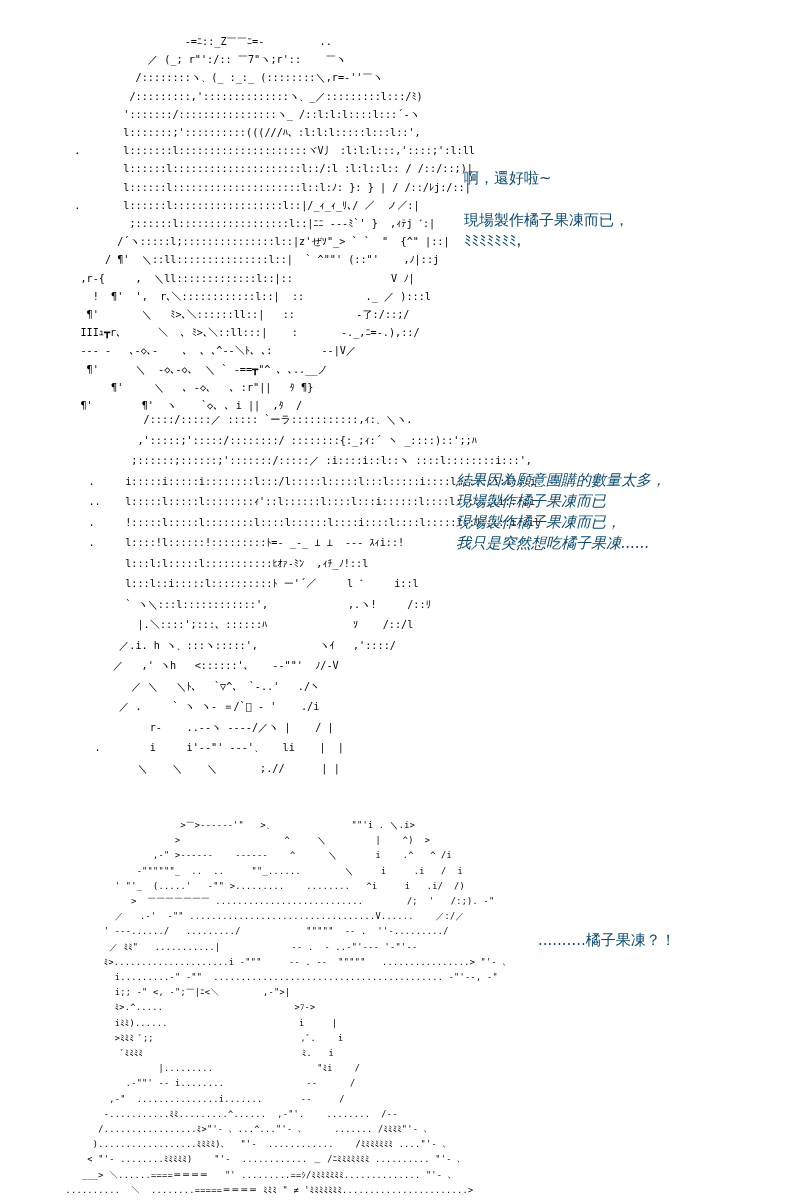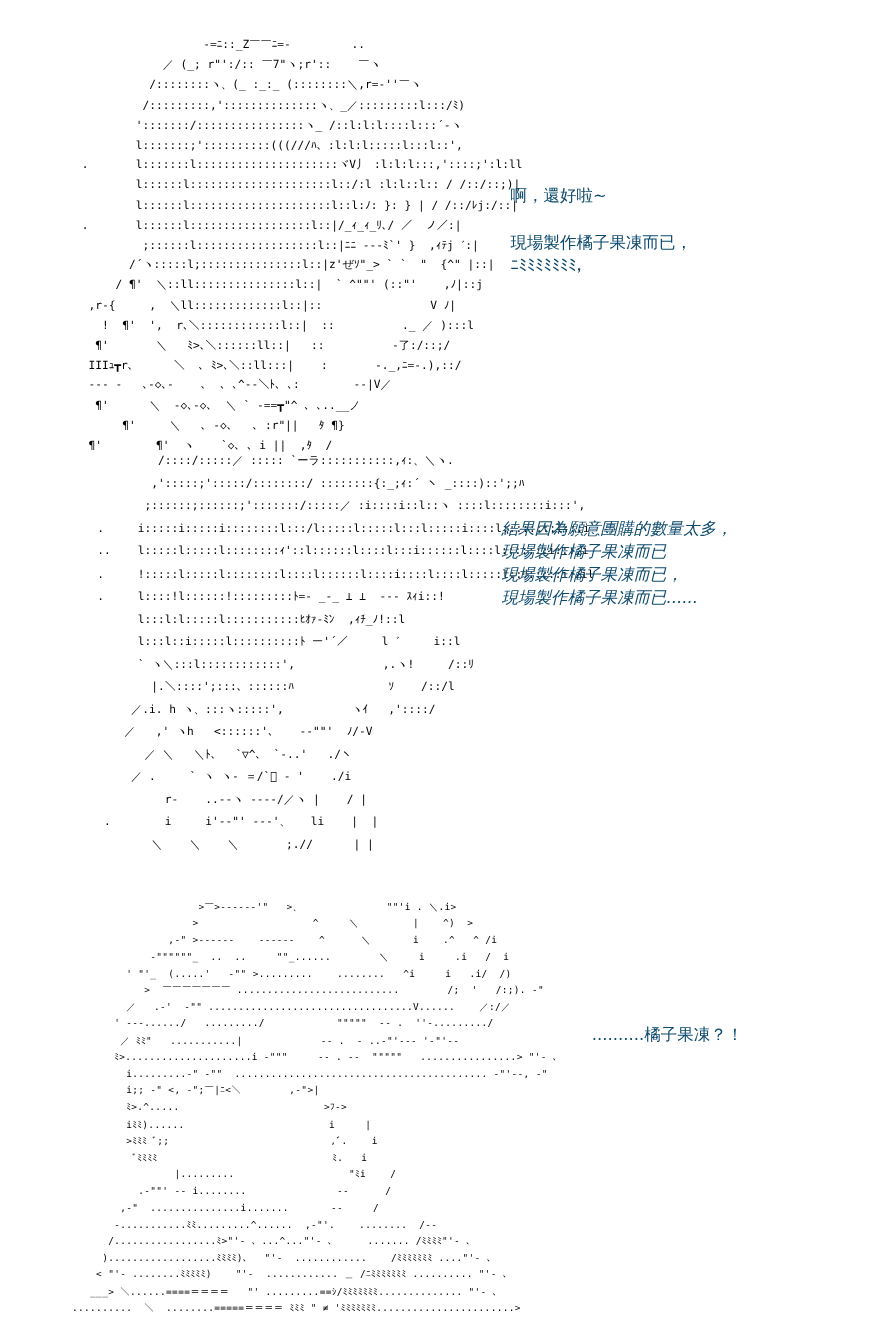--- a/index.html
+++ b/index.html
@@ -47,21 +47,21 @@
    IIIｭ┳r､      ＼  ､ ﾐ&gt;､＼::ll:::|    :       -._,ﾆ=-.),::/
    ‐‐‐ -   ､‐◇､‐    ､  ､ ､^‐‐＼ﾄ､ ､:        ‐‐|V／
     ¶'      ＼  ‐◇､‐◇､  ＼ ` ‐==┳"^ ､ ､..__ノ
         ¶'     ＼   ､ ‐◇､   ､ :r"||   ﾀ ¶}
    ¶'        ¶'  ヽ    `◇､ ､ i ||  ,ﾀ  /</pre>
 
 <div class="dialog" style="left:464px; top:168px;">
   <p>啊，還好啦~</p>
   <div class="gap"></div>
   <p>現場製作橘子果凍而已，</p>
-  <p>ﾆﾐﾐﾐﾐﾐﾐﾐ，</p>
+  <p>ﾐﾐﾐﾐﾐﾐﾐ，</p>
 </div>
 
 <pre class="aa" style="left:70px; top:410px; font-size:10.2px; line-height:20.5px;">            /::::/:::::／ ::::: `ーラ:::::::::::,ｨ:、＼ヽ.
            ,':::::;':::::/::::::::/ ::::::::{:_;ｨ:´ ヽ _::::)::';;ﾊ
           ;::::::;::::::;':::::::/:::::／ :i::::i::l::ヽ ::::l::::::::i:::',
    .     i:::::i:::::i::::::::l:::/l:::::l:::::l:::l:::::i::::l::::::::l:::i
    ..    l:::::l:::::l::::::::ｨ'::l::::::l::::l:::i::::::l::::l:::::::i:::;i
    .     !:::::l:::::l::::::::l::::l::::::l::::i::::l::::l:::::l::ﾘ:::::i:ﾉil
    .     l::::!l::::::!:::::::::ﾄ=- _-_ ⊥ ⊥  --- ｽｨi::!
          l:::l:l:::::l:::::::::::ﾋｵｧ-ﾐﾝ  ,ｨﾁ_ﾉ!::l
@@ -73,21 +73,21 @@
           ／ ＼   ＼ﾄ、  `▽^、 `‐..'   ./ヽ
         ／ .     ` ヽ ヽ‐ ＝/`ﾞ ‐ '    ./i
              r‐    ..‐‐ヽ ‐‐‐‐/／ヽ |    / |
     .        i     i'‐‐"' ‐‐‐'、   li    |  |
            ＼    ＼    ＼       ;.//      | |</pre>
 
 <div class="dialog" style="left:456px; top:470px;font-style:italic;">
   <p>結果因為願意團購的數量太多，</p>
   <p>現場製作橘子果凍而已</p>
   <p>現場製作橘子果凍而已，</p>
-  <p>現場製作橘子果凍而已......</p>
+  <p>我只是突然想吃橘子果凍......</p>
 </div>
 
 <pre class="aa small" style="left:60px; top:818px; font-size:8.6px; line-height:15.2px;">                      &gt;￣&gt;‐‐‐‐‐‐'"   &gt;、              ""'i . ＼.i&gt;
                      &gt;                   ^     ＼         |    ^)  &gt;
                  ,‐" &gt;‐‐‐‐‐‐    ‐‐‐‐‐‐    ^      ＼       i    .^   ^ /i
               ‐""""""_  ..  ..     ""_......        ＼     i     .i   /  i
           ' "'_  (.....'   ‐"" &gt;.........    ........   ^i     i   .i/  /)
              &gt;  ￣￣￣￣￣￣￣ ...........................        /;  '   /:;). ‐"
           ／   .‐'  ‐"" ..................................V......    ／:/／
         ' ‐‐‐....../   ........./            """""  ‐‐ .  ''‐........./

